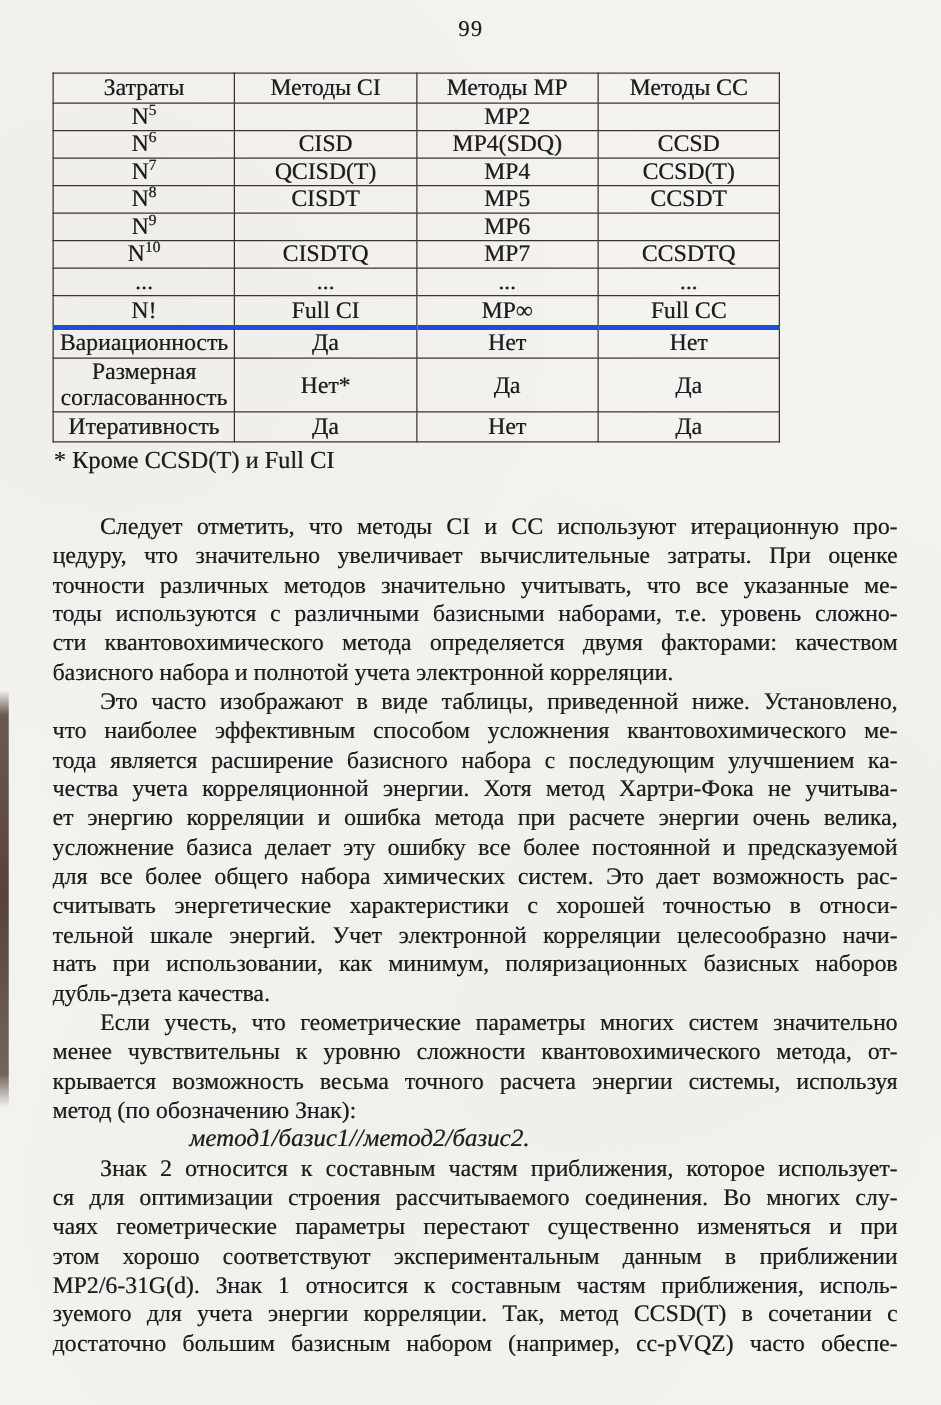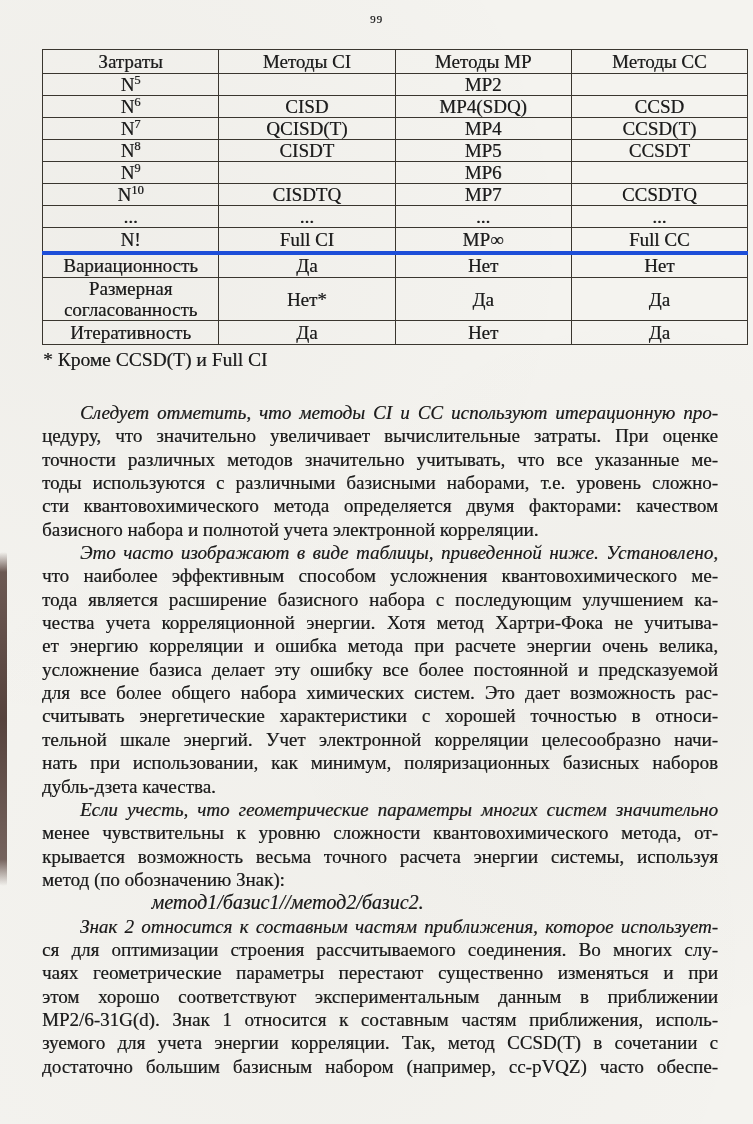--- a/index.html
+++ b/index.html
@@ -10,24 +10,24 @@
       radial-gradient(circle at 12% 22%, rgba(90,80,60,0.03), transparent 45%),
       radial-gradient(circle at 85% 60%, rgba(90,80,60,0.03), transparent 40%),
       radial-gradient(circle at 40% 85%, rgba(90,80,60,0.025), transparent 45%);
     position:relative; overflow:hidden;
     font-family:"Liberation Serif","DejaVu Serif",serif;
     color:#1c1c1c;
   }
   .ink { text-shadow:0.4px 0 0.3px rgba(25,25,25,0.55); }
   .page-number {
     margin-top:13px; text-align:center;
-    font-size:11px; letter-spacing:1px;
+    font-size:18px; letter-spacing:1px;
   }
   table.methods {
-    margin:24px 0 0 42px; width:706px;
+    margin:24px 0 0 42px; width:582px;
     border-collapse:collapse; table-layout:fixed;
     font-size:19px;
   }
   table.methods th, table.methods td {
     border:1.5px solid #3a362f;
     text-align:center; vertical-align:middle;
     padding:0 4px; height:21px;
     font-weight:normal; line-height:21px;
   }
   table.methods th { height:23px; }
@@ -37,21 +37,21 @@
   .footnote {
     margin:4px 0 0 43px; font-size:19.5px;
   }
   .body-text { margin:30px 0 0 42px; width:676px; font-size:19px; }
   .ln {
     height:23.35px; line-height:23.35px;
     overflow:hidden; white-space:normal;
     text-align:left;
   }
   .j  { text-align:justify; text-align-last:justify; }
-  .ind { text-indent:38px;font-style:italic; }
+  .ind { text-indent:38px; }
   .ctr {
     text-align:right; text-align-last:center;
     padding-right:185px; font-style:italic; font-size:20px;
   }
   .edge-band {
     position:absolute; left:0; top:552; top:552px; width:7px; height:334px;
     background:linear-gradient(to bottom,
       rgba(74,51,44,0) 0%, rgba(74,51,44,0.8) 6%,
       rgba(64,42,36,0.88) 50%, rgba(74,51,44,0.75) 92%, rgba(74,51,44,0) 100%);
     border-radius:2px;

